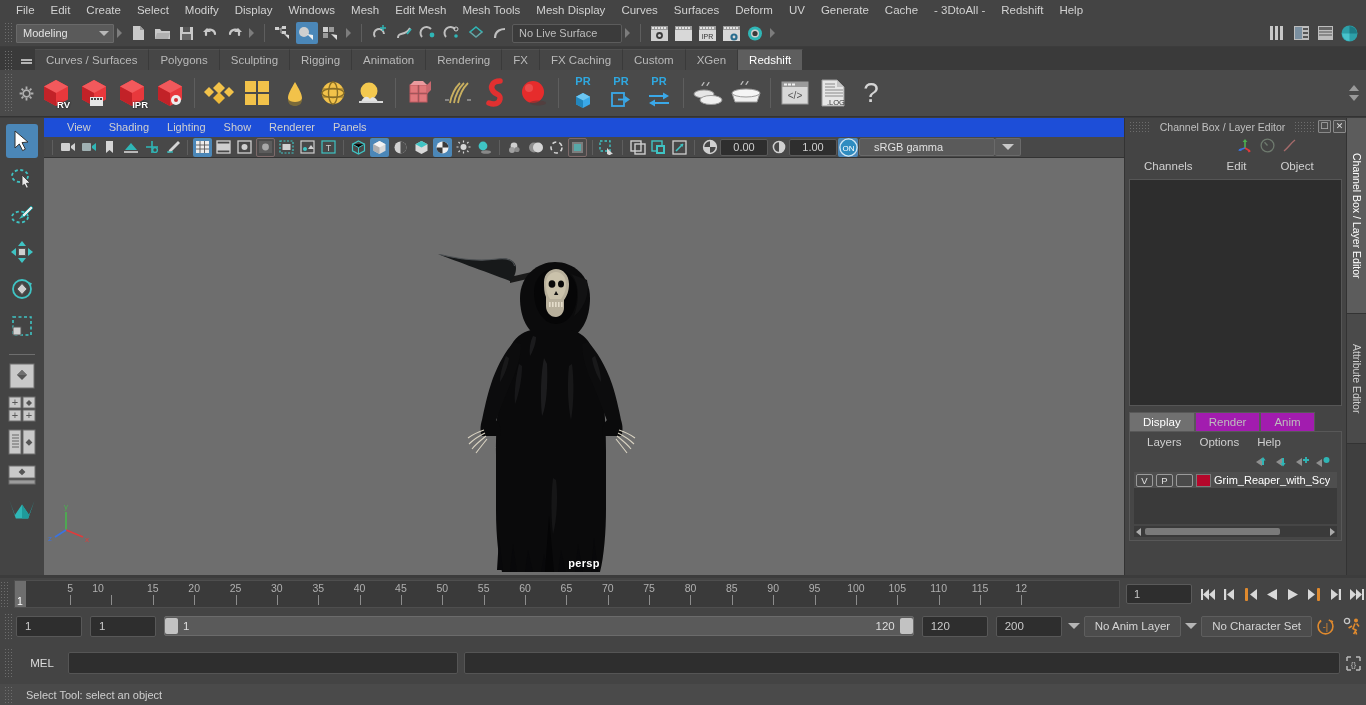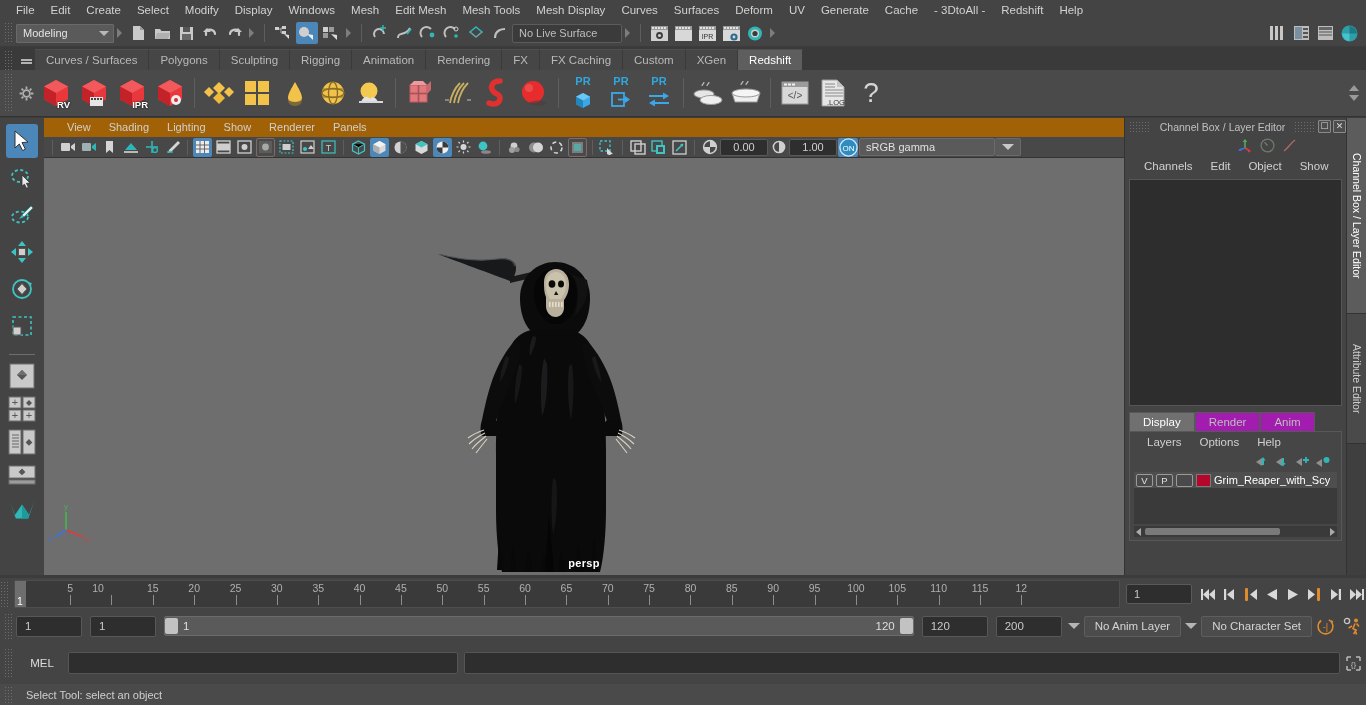--- a/index.html
+++ b/index.html
@@ -115,41 +115,41 @@
     width:32px; height:34px; margin-bottom:3px; display:flex;
     align-items:center; justify-content:center; border-radius:3px; cursor:default;
   }
   .tbtn.sel{ background:#4b87b8; }
   .tb-div{ width:26px; height:1px; background:#6e6e6e; margin:8px 0 6px; }
   .qbtn{ width:30px;height:30px;margin-bottom:3px;display:flex;align-items:center;justify-content:center;cursor:default;}
 
   
   .vp-wrap{ position:absolute; top:118px; left:44px; width:1080px; height:457px; background:#3a3a3a;}
   .vpmenu{
-    height:19px; background:#a16207; display:flex; align-items:center; padding-left:14px;
+    height:19px; background:#1d4ed8; display:flex; align-items:center; padding-left:14px;
   }
   .vpmenu .mi{ font-size:11px; color:#d0d0d0; padding:0 9px; line-height:19px; cursor:default;}
   .vptool{
     height:21px; background:#484848; display:flex; align-items:center;
     padding-left:4px; border-bottom:1px solid #333;
   }
   .vbtn{
     width:19px;height:19px;margin:0 1px;display:flex;align-items:center;
     justify-content:center;border-radius:2px;position:relative;cursor:default;
   }
   .vbtn.active{ background:#4b87b8; }
   .vbtn.framed{ border:1px solid #7d6a6a; background:#4a4a4a; }
   .v-sep{ width:1px;height:15px;background:#5e5e5e;margin:0 4px; }
   .numfield{
     width:48px;height:17px;background:#2e2e2e;border:1px solid #5a5a5a;
     font-size:11px;color:#cfcfcf;text-align:center;line-height:15px;border-radius:2px;
   }
   .gammabox{
     width:136px;height:18px;background:#5a5a5a;border:1px solid #6a6a6a;
-    font-size:11px;color:#e0e0e0;line-height:16px;padding-left:6px;border-radius:2px;
+    font-size:11px;color:#e0e0e0;line-height:16px;padding-left:14px;border-radius:2px;
   }
   .gammacaret{
     width:26px;height:18px;background:#5a5a5a;border:1px solid #6a6a6a;
     border-left:none;display:flex;align-items:center;justify-content:center;border-radius:2px;
   }
   .gammacaret i{border-left:6px solid transparent;border-right:6px solid transparent;border-top:6px solid #c8c8c8;}
   .viewport{
     position:relative; width:1080px; height:417px; background:#6e6e6e; overflow:hidden;
   }
   .persp-label{
@@ -171,21 +171,21 @@
     width:22px;height:11px;
     background-image:radial-gradient(#6d6d6d 0.8px, transparent 0.9px);
     background-size:3px 3px;
   }
   .winbtn{
     width:13px;height:13px;border:1px solid #8a8a8a;margin-left:2px;
     display:flex;align-items:center;justify-content:center;font-size:9px;
     color:#d8d8d8;background:#4d4d4d;border-radius:1px; line-height:1;
   }
   .rp-icons{ height:20px; display:flex; align-items:center; justify-content:flex-end; padding-right:46px;}
-  .rp-menu{ height:22px; display:flex; align-items:center; padding-left:10px; }
+  .rp-menu{ height:22px; display:flex; align-items:center; padding-left:10px;gap:16px; }
   .rp-menu .mi{ font-size:11.5px; color:#d0d0d0; padding:0 9px; cursor:default;}
   .chanarea{
     margin:2px 4px 0 4px; height:227px; background:#2d2d2d; border:1px solid #565656;
   }
   .layertabs{ display:flex; margin:6px 0 0 4px; align-items:flex-end; }
   .ltab{
     height:19px;line-height:19px;padding:0 13px;font-size:11.5px;color:#bdbdbd;
     background:#a21caf;border:1px solid #585858;border-bottom:none;cursor:default;
   }
   .ltab.sel{ background:#707070; color:#ffffff; }

